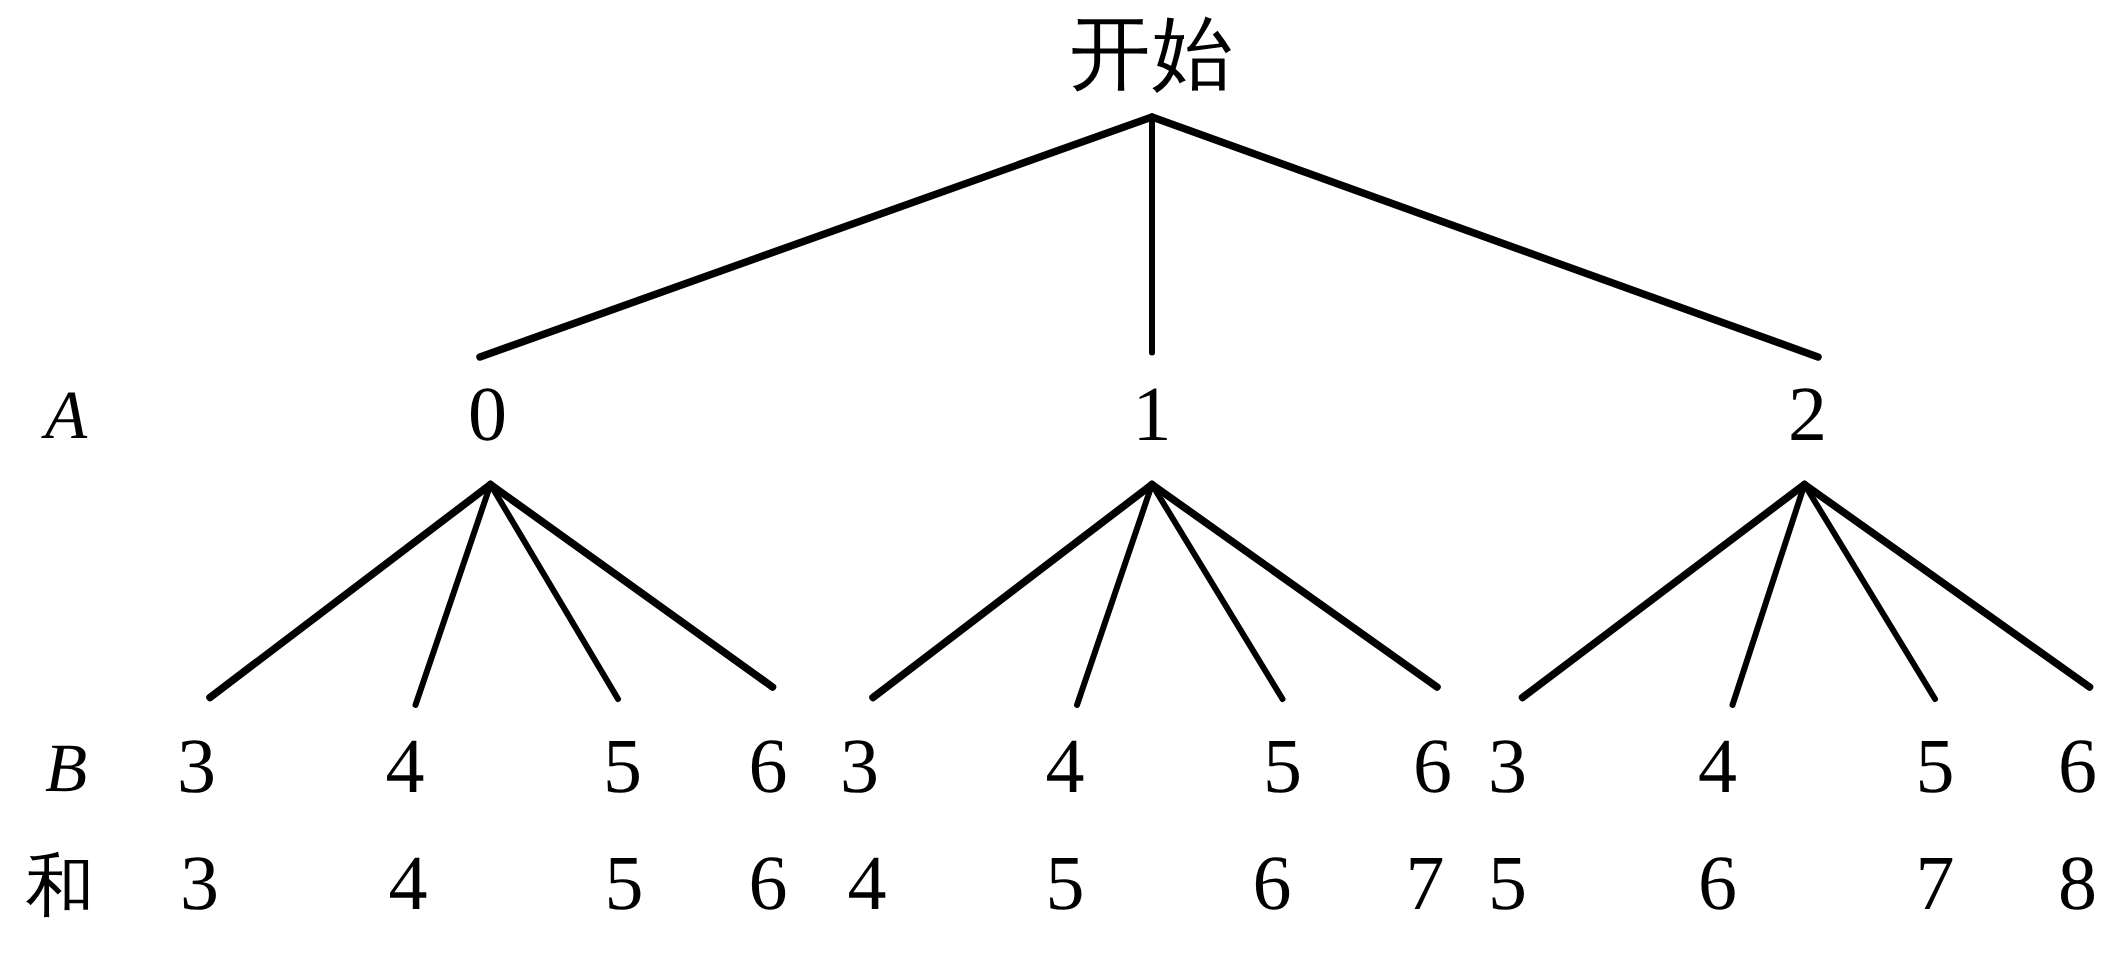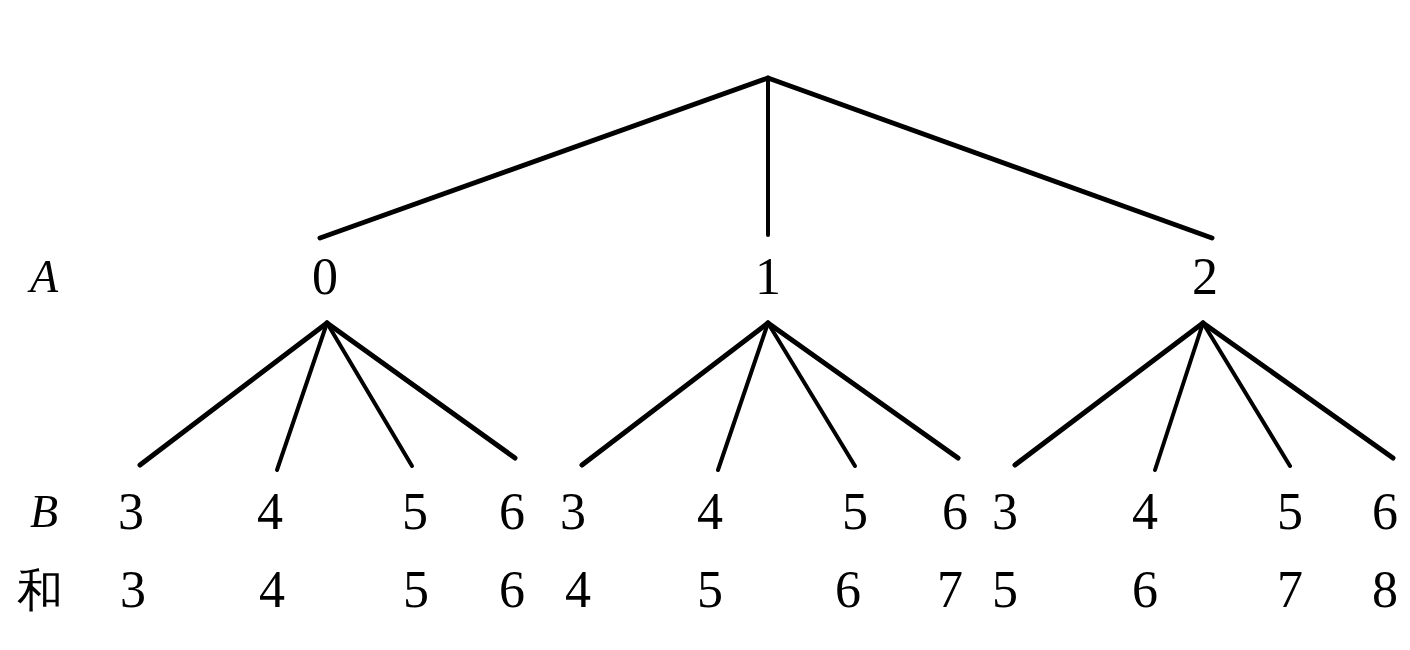--- a/index.html
+++ b/index.html
@@ -70,20 +70,21 @@
       <line x1="768" y1="323" x2="582" y2="465" stroke="#000000" stroke-width="5" stroke-linecap="round"></line>
       <line x1="768" y1="323" x2="718" y2="470" stroke="#000000" stroke-width="4" stroke-linecap="round"></line>
       <line x1="768" y1="323" x2="855" y2="466" stroke="#000000" stroke-width="4" stroke-linecap="round"></line>
       <line x1="768" y1="323" x2="958" y2="458" stroke="#000000" stroke-width="5" stroke-linecap="round"></line>
       <line x1="1203" y1="323" x2="1015" y2="465" stroke="#000000" stroke-width="5" stroke-linecap="round"></line>
       <line x1="1203" y1="323" x2="1155" y2="470" stroke="#000000" stroke-width="4" stroke-linecap="round"></line>
       <line x1="1203" y1="323" x2="1290" y2="466" stroke="#000000" stroke-width="4" stroke-linecap="round"></line>
       <line x1="1203" y1="323" x2="1393" y2="458" stroke="#000000" stroke-width="5" stroke-linecap="round"></line>
     </svg>
 
+  <div class="node root-label" style="left:768px; top:36px;">开始</div>
 
   <div class="node row-label" style="left:44px; top:277px;">A</div>
   <div class="node row-label" style="left:44px; top:512px;">B</div>
   <div class="node row-label-cjk" style="left:40px; top:590px;">和</div>
 
   <div id="nodes-a">
       <div class="node value-a" style="left: 325px; top: 277px;">0</div>
       <div class="node value-a" style="left: 768px; top: 277px;">1</div>
       <div class="node value-a" style="left: 1205px; top: 277px;">2</div>
     </div>

